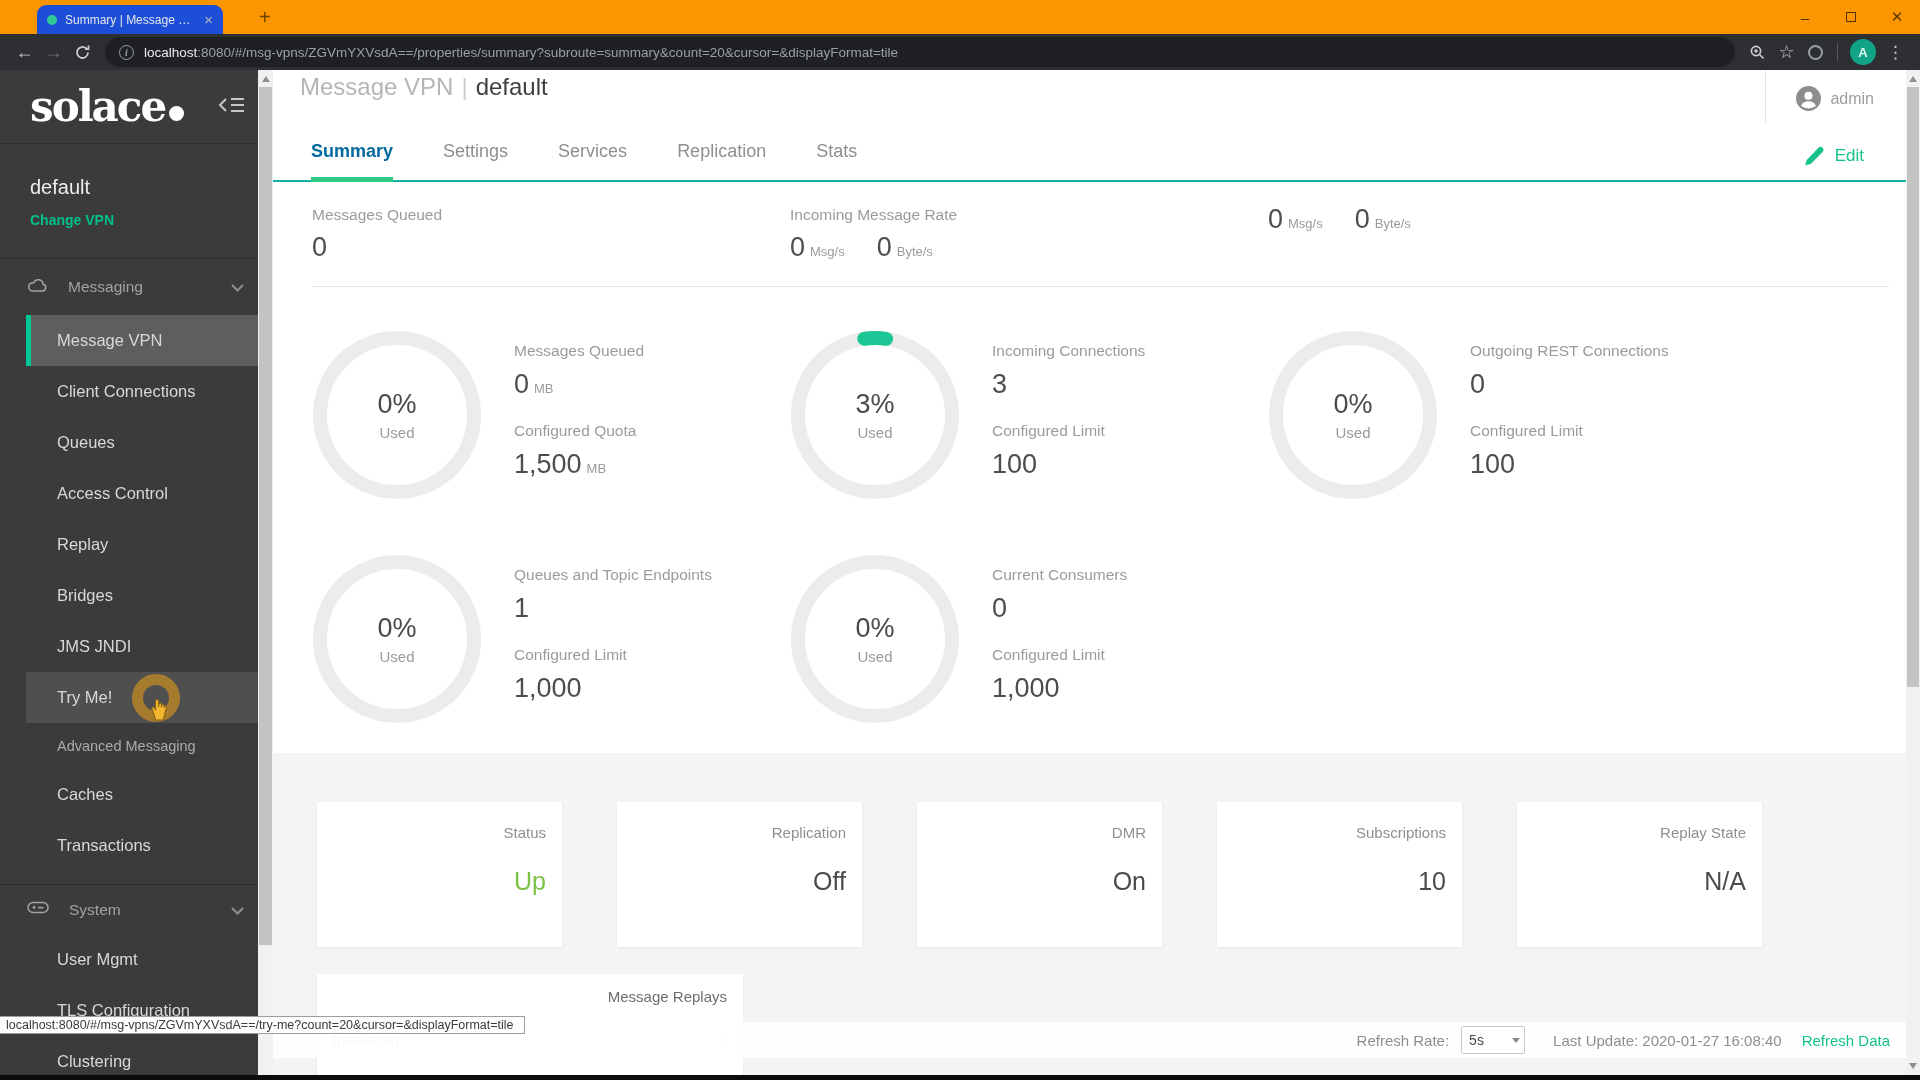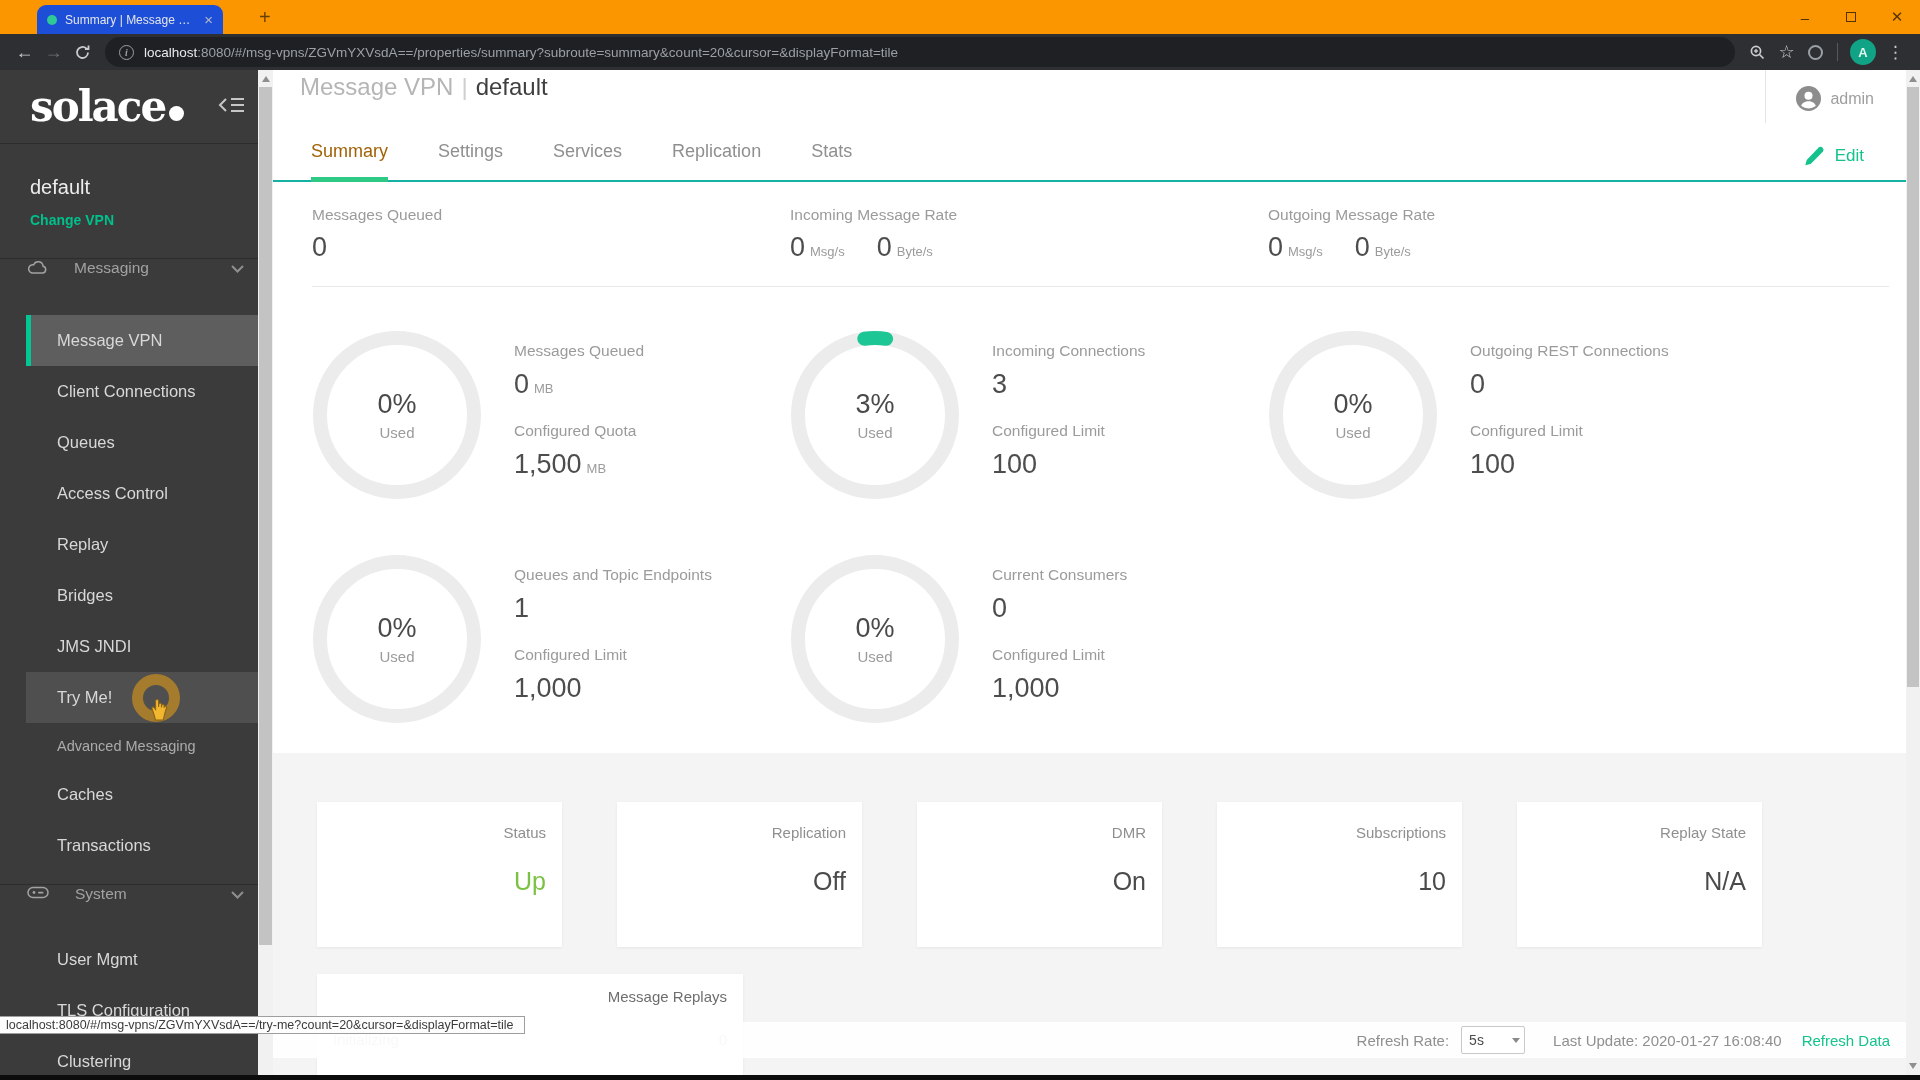--- a/index.html
+++ b/index.html
@@ -39,21 +39,21 @@
 
   
   .sidebar { position:absolute; left:0; top:70px; width:258px; height:1010px; background:#3b3b3c; }
   .side-head { height:74px; border-bottom:1px solid #2d2d2d; display:flex; align-items:center; padding:0 12px 0 30px; }
   .logo { font-family:"DejaVu Serif", serif; font-weight:700; font-size:42px; color:#fff; letter-spacing:-2px; line-height:1; }
   .logo-dot { display:inline-block; width:15px; height:15px; background:#fff; border-radius:50%; margin-left:4px; }
   .collapse { margin-left:auto; }
   .vpn { height:115px; border-bottom:1px solid #2d2d2d; padding:32px 30px 0; }
   .vpn-name { font-size:20px; color:#ededed; }
   .vpn-change { font-size:14px; font-weight:bold; color:#00c08b; margin-top:13px; }
-  .nav-sec { height:56px; display:flex; align-items:flex-start; padding:0 14px 0 27px; color:#a2a2a2; font-size:15.5px; gap:26px; }
+  .nav-sec { height:56px; display:flex; align-items:center; padding:0 14px 0 27px; color:#a2a2a2; font-size:15.5px; gap:20px; }
   .nav-sec .chev { margin-left:auto; }
   .nav-sec.sys { border-top:1px solid #2d2d2d; margin-top:13px; height:50px; }
   .nav-item { height:51px; margin-left:26px; display:flex; align-items:center; padding-left:31px;
               font-size:16.5px; color:#d8d8d8; position:relative; }
   .nav-item.active { background:#5e5e5e; border-left:5px solid #00c794; padding-left:26px; }
   .nav-item.hovered { background:#4f4f4f; }
   .nav-item.sub { height:46px; font-size:14.5px; color:#ababab; }
   .ripple { position:absolute; left:106px; top:50%; margin-top:-24px; width:48px; height:48px;
             border-radius:50%; border:11px solid #a57b2d; }
   .hand-icon { position:absolute; left:122px; top:24px; }
@@ -70,21 +70,21 @@
   .mhead { position:relative; height:112px; border-bottom:2px solid #15b2a4; }
   .mtitle { position:absolute; left:27px; top:3px; font-size:24px; }
   .mtitle .pre { color:#b5b5b5; }
   .mtitle .bar { color:#cfcfcf; padding:0 8px; }
   .mtitle .val { color:#3f3f3f; }
   .muser-divider { position:absolute; left:1492px; top:0; height:53px; border-left:1px solid #e5e5e5; }
   .muser { position:absolute; right:32px; top:16px; display:flex; align-items:center; gap:9px;
            color:#9e9e9e; font-size:16px; }
   .mtabs { position:absolute; left:38px; bottom:-2px; display:flex; gap:50px; }
   .mtab { font-size:18px; color:#8f8f8f; padding-bottom:15px; }
-  .mtab.active { color:#a16207; font-weight:normal; border-bottom:5px solid #2dc985; }
+  .mtab.active { color:#0369a1; font-weight:bold; border-bottom:5px solid #2dc985; }
   .medit { position:absolute; right:42px; bottom:12px; display:flex; align-items:center; gap:9px;
            color:#16c28c; font-size:17px; }
 
   .metrics { position:absolute; top:126px; left:39px; right:17px; height:91px;
              border-bottom:1px solid #e8e8e8; display:flex; }
   .mcol { width:478px; }
   .mcol .lbl { font-size:15.5px; color:#9b9b9b; margin-top:10px; }
   .mcol .vals { margin-top:8px; display:flex; align-items:baseline; }
   .bignum { font-size:27px; color:#4d4d4d; }
   .unit { font-size:13px; color:#9b9b9b; margin-left:5px; }
@@ -296,21 +296,20 @@
       <div class="mcol">
         <div class="lbl">Incoming Message Rate</div>
         <div class="vals">
           <span class="bignum">0</span>
             <span class="unit">Msg/s</span>
           <span class="bignum vgap">0</span>
             <span class="unit">Byte/s</span>
         </div>
       </div>
       <div class="mcol">
-        <div class="lbl">Outgoing Message Rate</div>
         <div class="vals">
           <span class="bignum">0</span>
             <span class="unit">Msg/s</span>
           <span class="bignum vgap">0</span>
             <span class="unit">Byte/s</span>
         </div>
       </div>
     </div>
 
     <div class="gauges">

